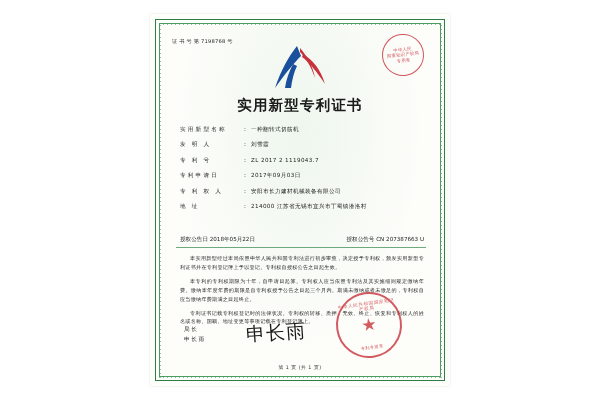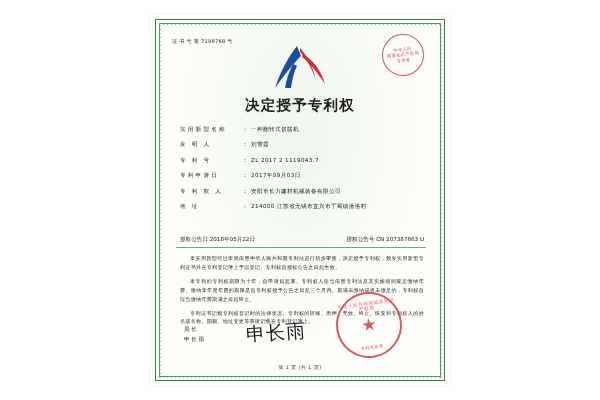--- a/index.html
+++ b/index.html
@@ -264,21 +264,21 @@
     </div>
 
     <div class="seal-top">
       <div>
         <span>中华人民</span>
         <span>国家知识产权局</span>
         <span>专用章</span>
       </div>
     </div>
 
-    <div class="title">决定授予专利权</div>
+    <div class="title">实用新型专利证书</div>
 
     <div class="fields">
       <div class="field-row">
         <span class="field-label">实用新型名称</span>
         <span class="field-colon">:</span>
         <span class="field-value">一种翻转式切筋机</span>
       </div>
       <div class="field-row">
         <span class="field-label">发 明 人</span>
         <span class="field-colon">:</span>

